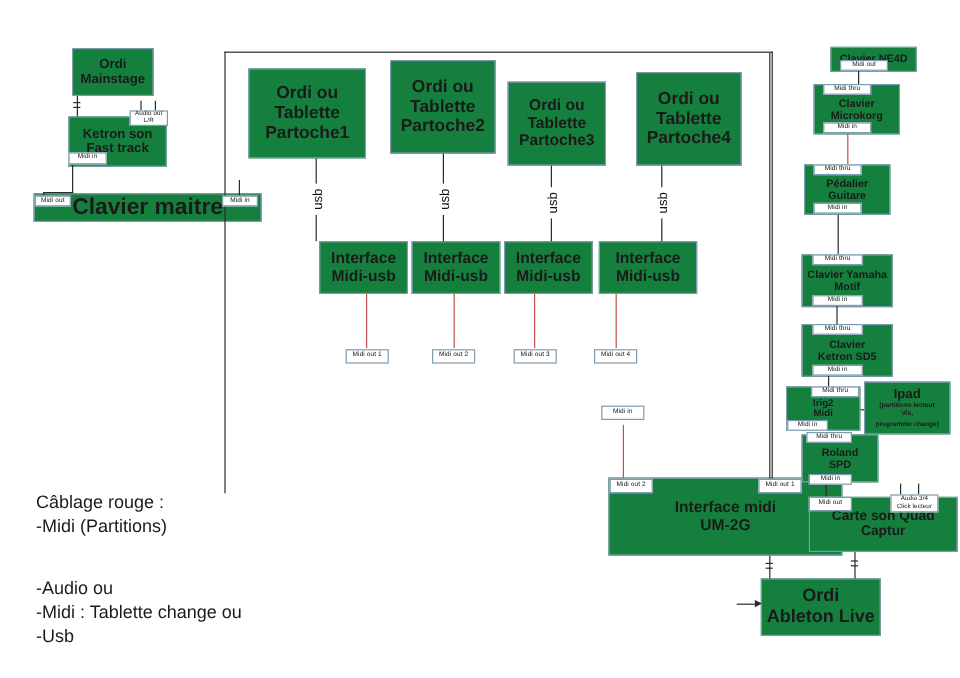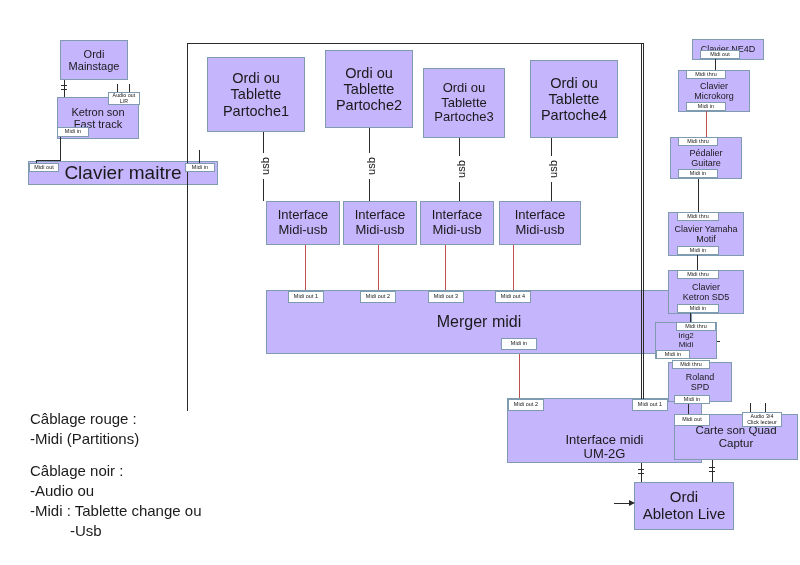--- a/index.html
+++ b/index.html
@@ -2,22 +2,22 @@
 <html><head>
 <meta charset="utf-8">
 <style>
   html,body{margin:0;padding:0;background:#ffffff;}
   #stage{position:relative;width:800px;height:565px;background:#fff;
          font-family:"Liberation Sans","DejaVu Sans",sans-serif;color:#1a1a1a;
          overflow:hidden;}
 
   
   .box{position:absolute;box-sizing:border-box;border:1px solid #7f9bb0;
-       background:#c4b5fd;display:flex;align-items:center;justify-content:center;
-       text-align:center;line-height:1.12;}
+       background:#15803d;display:flex;align-items:center;justify-content:center;
+       text-align:center;line-height:1.12;font-weight:bold;}
   .box-label{display:block;width:100%;padding:0 2px;}
 
   
   .f20{font-size:19px;}
   .f15{font-size:14.5px;}
   .f13{font-size:13px;}
   .f11{font-size:11px;}
   .f9{font-size:9px;}
 
   
@@ -150,42 +150,39 @@
   <div class="box f13" style="left:499px;top:201px;width:82px;height:44px;">
     <span class="box-label" style="white-space:pre-line;">Interface
 Midi-usb</span>
   </div>
 
   <div class="ln v red" style="left:305px;top:245px;height:45px;"></div>
   <div class="ln v red" style="left:378px;top:245px;height:45px;"></div>
   <div class="ln v red" style="left:445px;top:245px;height:45px;"></div>
   <div class="ln v red" style="left:513px;top:245px;height:45px;"></div>
 
-  <div class="box f15" style="left:266px;top:290px;width:426px;height:64px;">
-    <span class="box-label" style="font-size:16px;">Merger midi</span>
-  </div>
   <div class="port" style="left:288px;top:291px;width:36px;height:12px;">
     <span>Midi out 1</span>
   </div>
   <div class="port" style="left:360px;top:291px;width:36px;height:12px;">
     <span>Midi out 2</span>
   </div>
   <div class="port" style="left:428px;top:291px;width:36px;height:12px;">
     <span>Midi out 3</span>
   </div>
   <div class="port" style="left:495px;top:291px;width:36px;height:12px;">
     <span>Midi out 4</span>
   </div>
   <div class="port" style="left:501px;top:338px;width:36px;height:12px;">
     <span>Midi in</span>
   </div>
 
   <div class="ln v red" style="left:519px;top:354px;height:44px;"></div>
 
-  <div class="box f13" style="left:507px;top:398px;width:195px;height:65px;align-items:flex-end;">
+  <div class="box f13" style="left:507px;top:398px;width:195px;height:65px;">
     <span class="box-label" style="white-space:pre-line;">Interface midi
 UM-2G</span>
   </div>
   <div class="port" style="left:508px;top:399px;width:36px;height:12px;">
     <span>Midi out 2</span>
   </div>
   <div class="port" style="left:632px;top:399px;width:36px;height:12px;">
     <span>Midi out 1</span>
   </div>
 
@@ -268,20 +265,26 @@
     <span class="box-label" style="white-space:pre-line;font-size:8px;">Irig2
 Midi</span>
   </div>
   <div class="port" style="left:676px;top:322px;width:40px;height:9px;">
     <span>Midi thru</span>
   </div>
   <div class="port" style="left:656px;top:350px;width:34px;height:9px;">
     <span>Midi in</span>
   </div>
 
+  <div class="box" style="left:720px;top:318px;width:72px;height:44px;flex-direction:column;justify-content:center;">
+    <span style="font-size:11px;">Ipad</span>
+    <span style="font-size:5.5px;">(partitions lecteur</span>
+    <span style="font-size:5.5px;">Vis,</span>
+    <span style="font-size:5.5px;margin-top:3px;">programme change)</span>
+  </div>
   <div class="ln h" style="left:717px;top:341px;width:3px;"></div>
 
   <div class="box f9" style="left:668px;top:362px;width:64px;height:40px;">
     <span class="box-label" style="white-space:pre-line;">Roland
 SPD</span>
   </div>
   <div class="port" style="left:672px;top:360px;width:38px;height:9px;">
     <span>Midi thru</span>
   </div>
   <div class="port" style="left:674px;top:395px;width:36px;height:9px;">
@@ -297,18 +300,17 @@
     <span>Midi out</span>
   </div>
   <div class="port two" style="left:742px;top:412px;width:40px;height:15px;">
     <span>Audio 3/4 Click lecteur</span>
   </div>
   <div class="ln v" style="left:750px;top:403px;height:9px;"></div>
   <div class="ln v" style="left:765px;top:403px;height:9px;"></div>
 
   <div class="legend" style="left:30px;top:408px;">Câblage rouge :</div>
   <div class="legend" style="left:30px;top:428px;">-Midi (Partitions)</div>
-  <div class="legend" style="left:30px;top:460px;">Câblage noir :</div>
   <div class="legend" style="left:30px;top:480px;">-Audio  ou</div>
   <div class="legend" style="left:30px;top:500px;">-Midi : Tablette change ou</div>
-  <div class="legend" style="left:30px;top:520px;margin-left:40px;">-Usb</div>
+  <div class="legend" style="left:30px;top:520px;">-Usb</div>
 
 </div>
 
 </body></html>

